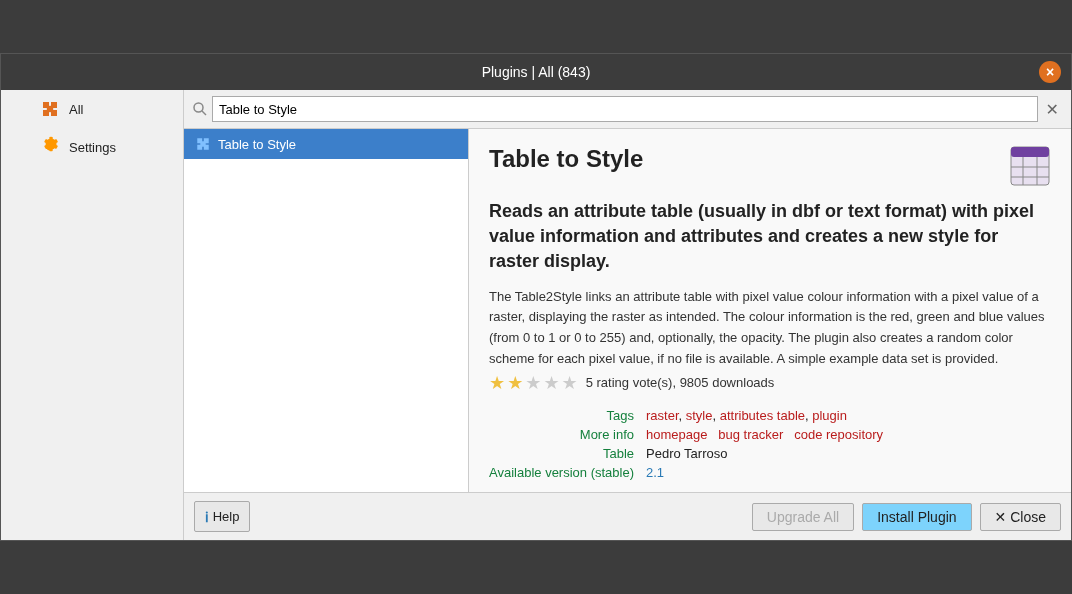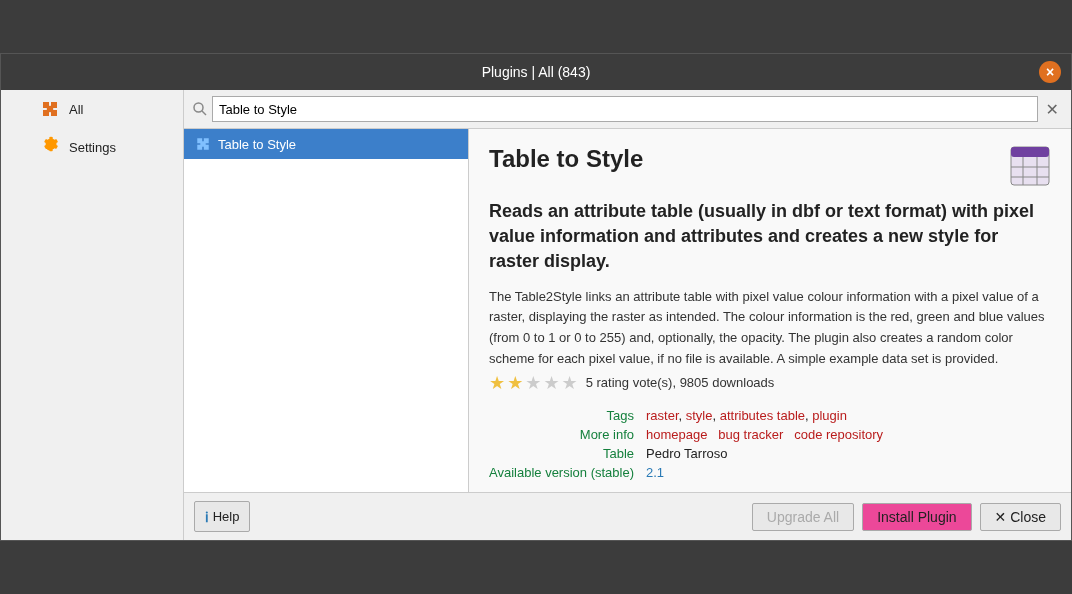--- a/index.html
+++ b/index.html
@@ -236,21 +236,21 @@
       background: #e8e8e8;
       cursor: pointer;
       border-radius: 2px;
       color: #222;
     }
     .btn:disabled {
       color: #aaa;
       cursor: default;
     }
     .btn-install {
-      background: #ec4899;
+      background: #7dd3fc;
       border: 1px solid #aaa;
     }
     .help-btn {
       display: flex;
       align-items: center;
       gap: 4px;
       padding: 5px 10px;
       font-size: 13px;
       border: 1px solid #aaa;
       background: #e8e8e8;

